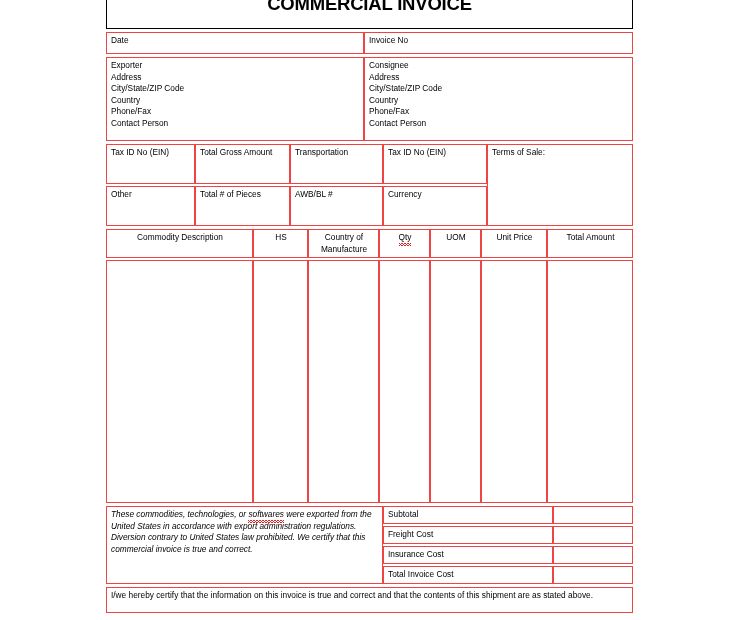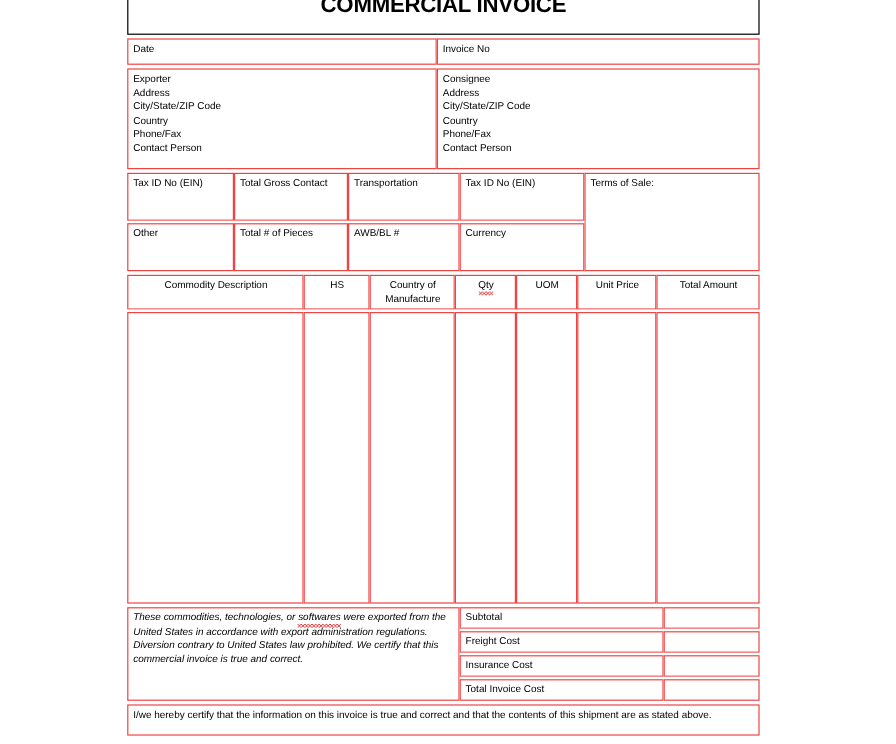--- a/index.html
+++ b/index.html
@@ -184,21 +184,21 @@
         <col style="width:93px">
       <col style="width:104px">
         <col style="width:146px">
     </colgroup>
     <tbody>
         <tr>
       <td class="cell box-h-40">
         <span class="label">Tax ID No (EIN)</span>
       </td>
       <td class="cell box-h-40">
-        <span class="label">Total Gross Contact</span>
+        <span class="label">Total Gross Amount</span>
       </td>
       <td class="cell box-h-40">
         <span class="label">Transportation</span>
       </td>
       <td class="cell box-h-40">
         <span class="label">Tax ID No (EIN)</span>
       </td>
       <td class="cell" rowspan="3" style="height:63px;">
         <span class="label">Terms of Sale:</span>
       </td>

